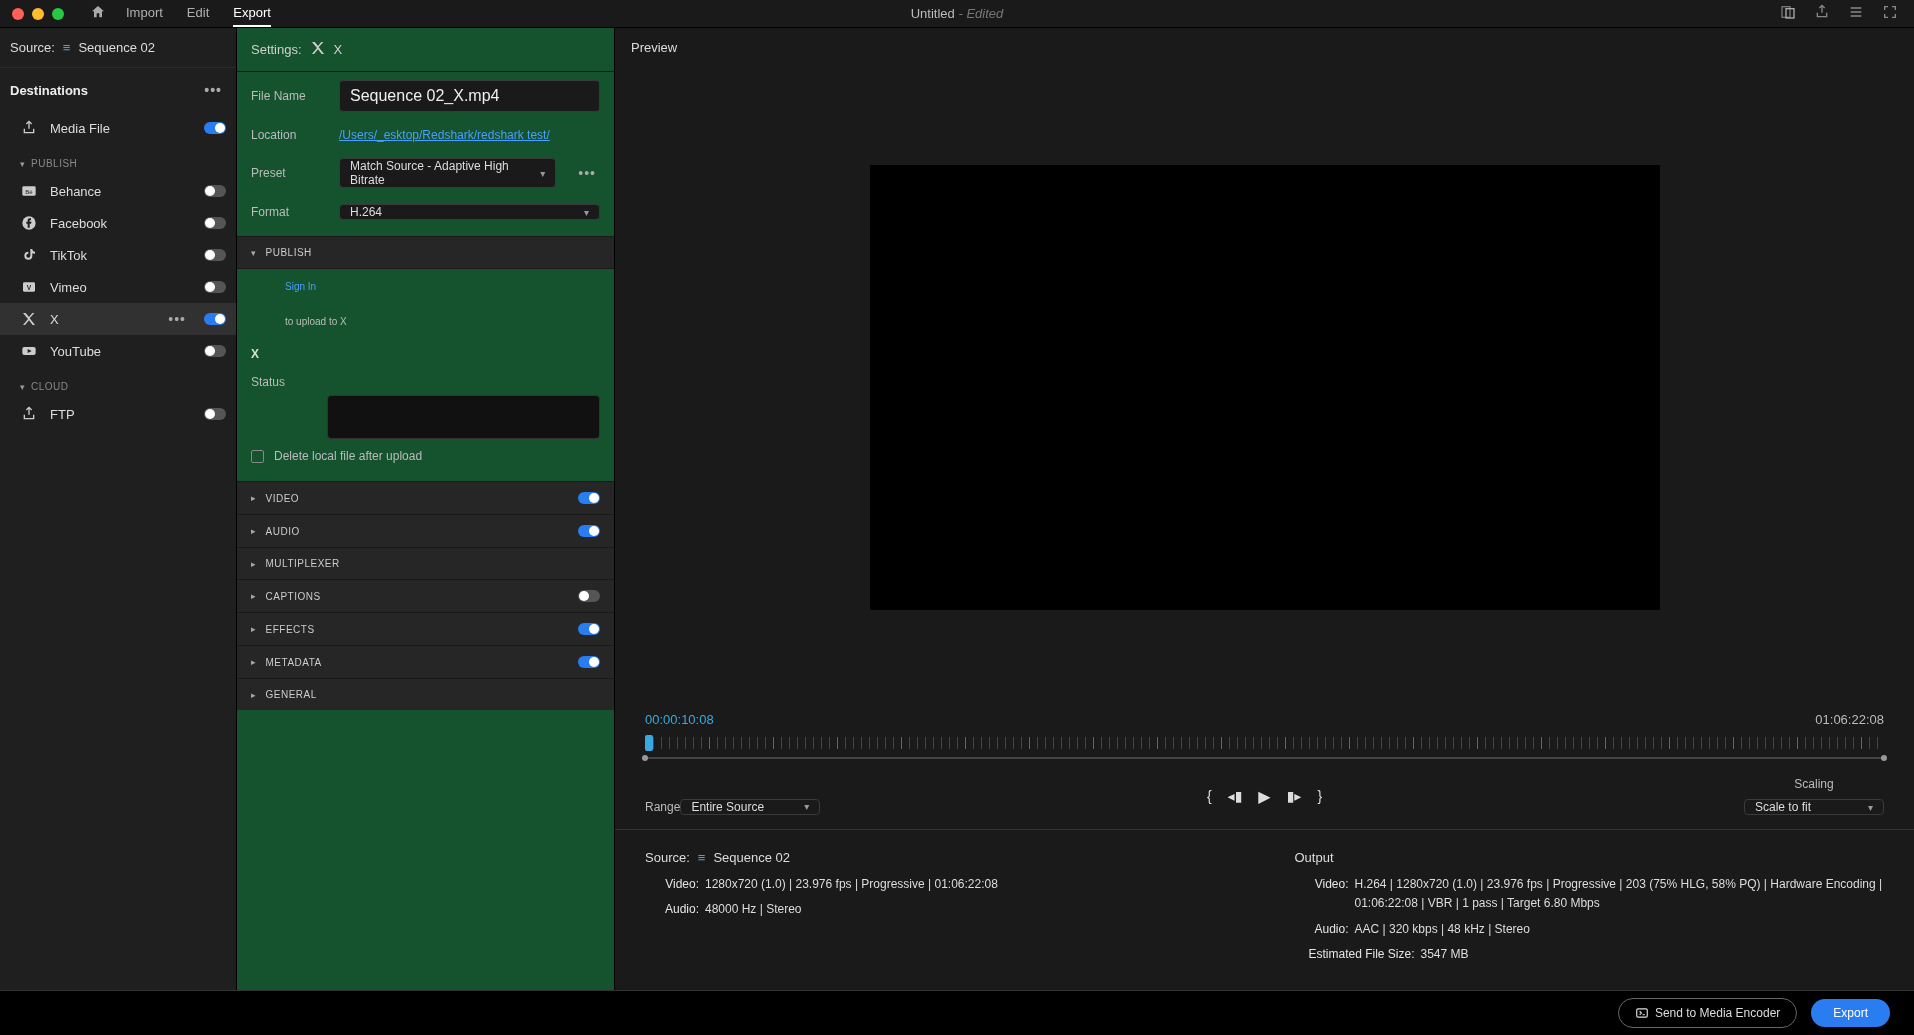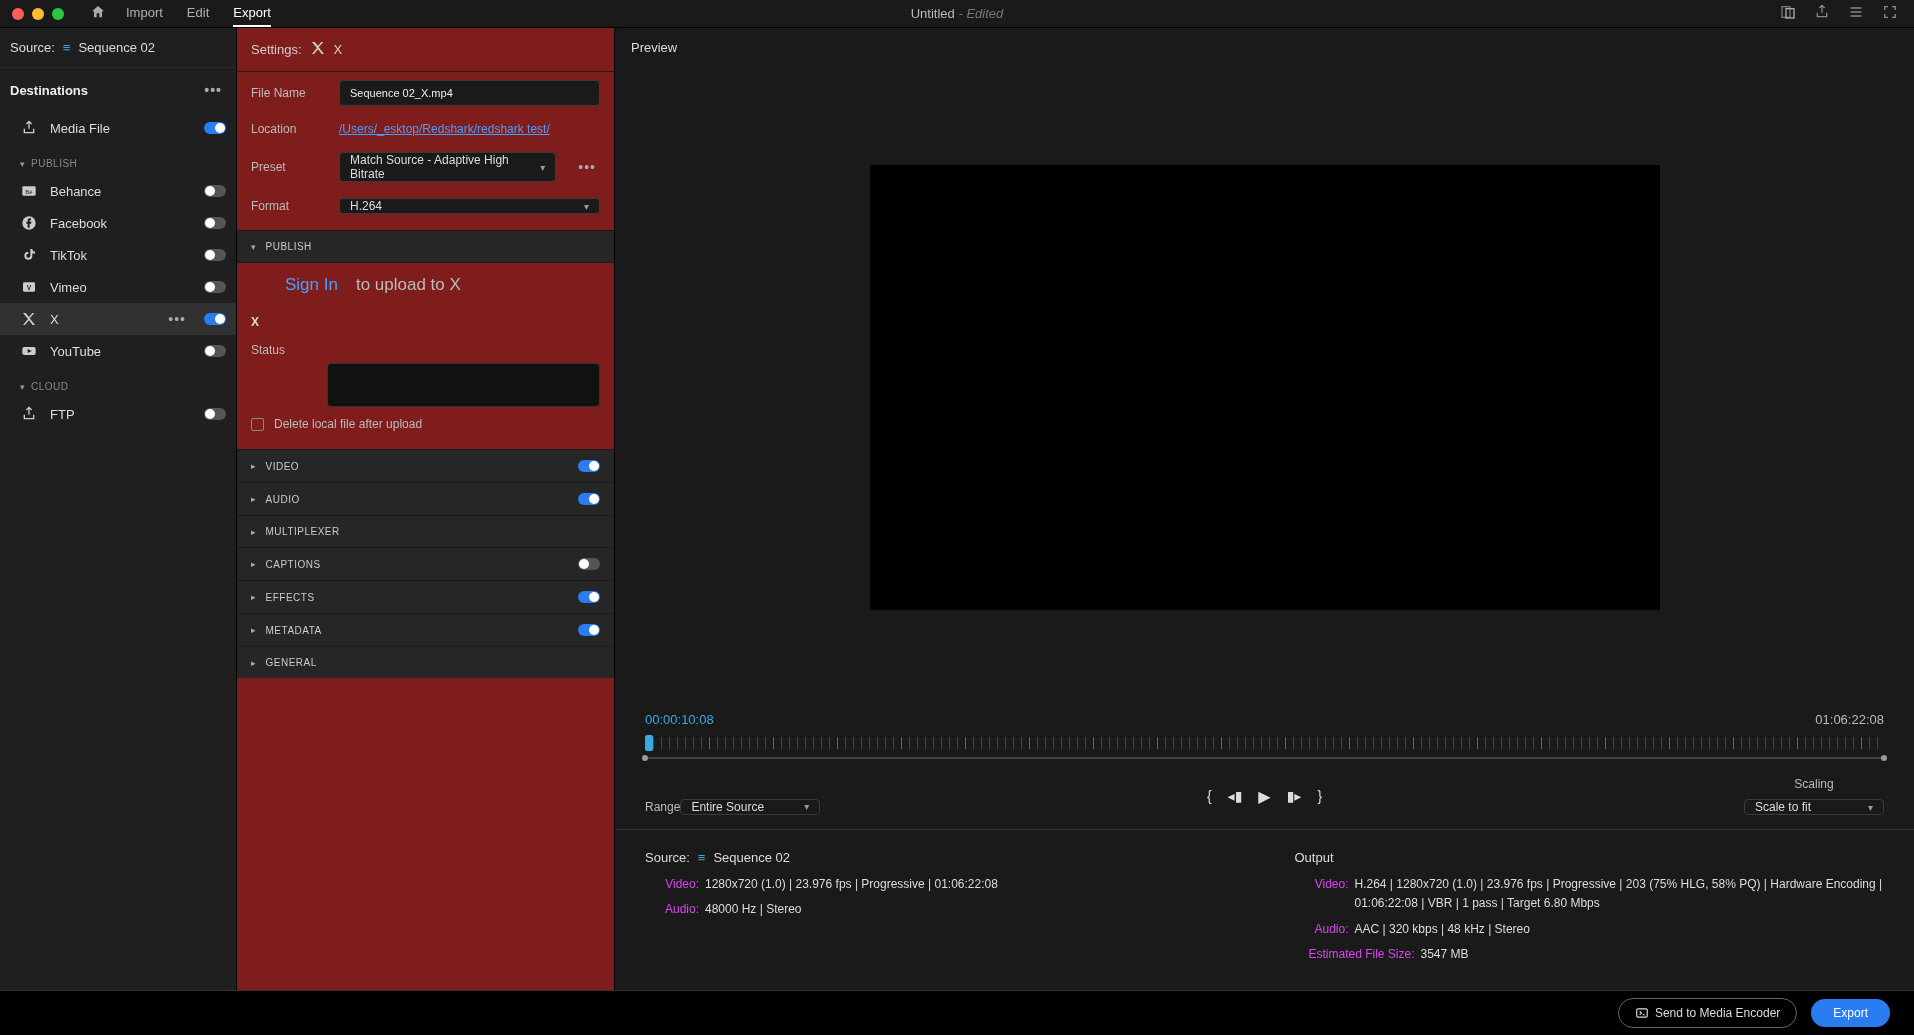--- a/index.html
+++ b/index.html
@@ -24,35 +24,35 @@
 .dest-item { display:flex; align-items:center; padding:8px 10px 8px 20px; gap:12px; font-size:13px; cursor:pointer;}
 .dest-item.selected { background:#313131; }
 .dest-item .ico { width:18px; display:flex; justify-content:center; color:#ccc; }
 .dest-item .lbl { flex:1; color:#ddd; }
 .dest-item .more { color:#aaa; margin-right:6px; font-size:14px; letter-spacing:1px;}
 .group-lbl { padding:14px 10px 6px 20px; font-size:10px; letter-spacing:0.5px; color:#888; display:flex; align-items:center; gap:6px;}
 .toggle { width:22px; height:12px; border-radius:7px; background:#555; position:relative; cursor:pointer; flex-shrink:0;}
 .toggle.on { background:#2a7df0; }
 .toggle::after { content:""; width:10px; height:10px; background:#fff; border-radius:50%; position:absolute; top:1px; left:1px; transition:.2s;}
 .toggle.on::after { left:11px; }
-.settings { width:378px; background:#7f1d1d; border-right:1px solid #000; overflow:auto; display:flex; flex-direction:column;}
+.settings { width:378px; background:#14532d; border-right:1px solid #000; overflow:auto; display:flex; flex-direction:column;}
 .settings-hdr { padding:12px 14px; display:flex; align-items:center; gap:8px; font-size:13px; border-bottom:1px solid #1a1a1a;}
 .settings-hdr .xicon { font-weight:bold; }
 .form-row { display:flex; align-items:center; padding:8px 14px; gap:18px; }
 .form-row .flbl { width:70px; font-size:12px; color:#bbb; }
-.txtinput { flex:1; background:#1a1a1a; border:1px solid #3a3a3a; color:#eee; padding:6px 10px; font-size:11px; border-radius:4px; }
+.txtinput { flex:1; background:#1a1a1a; border:1px solid #3a3a3a; color:#eee; padding:6px 10px; font-size:16px; border-radius:4px; }
 .link { color:#4a9eff; text-decoration:underline; font-size:12px; cursor:pointer; }
 .select { flex:1; background:#1a1a1a; border:1px solid #3a3a3a; color:#ddd; padding:0 10px; font-size:12px; border-radius:4px; display:flex; justify-content:space-between; align-items:center; cursor:pointer;}
 .select .chev { color:#999; font-size:10px; }
 .more-dots { color:#aaa; cursor:pointer; padding:0 4px; font-size:14px; letter-spacing:1px;}
 .section-hdr { display:flex; align-items:center; padding:10px 14px; gap:10px; border-top:1px solid #1a1a1a; border-bottom:1px solid #1a1a1a; background:#262626; cursor:pointer;}
 .section-hdr .caret { font-size:9px; color:#aaa; }
 .section-hdr .slbl { flex:1; font-size:10px; letter-spacing:.5px; color:#ccc; }
 .publish-body { padding:8px 14px 14px 14px; }
-.signin-row { font-size:17px; display:flex; gap:18px; padding:4px 0 4px 34px;}
+.signin-row { font-size:10px; display:flex; gap:24px; padding:4px 0 4px 34px;flex-direction:column;}
 .signin-row a { color:#4a9eff; text-decoration:none; cursor:pointer;}
 .signin-row span { color:#bbb; }
 .xlbl { font-size:12px; font-weight:600; color:#ddd; padding:16px 0 8px 0;}
 .status-box { background:#111; border:1px solid #333; height:44px; border-radius:4px; margin-left:76px;}
 .chk-row { display:flex; align-items:center; gap:10px; font-size:12px; color:#bbb; padding:10px 0 4px 0;}
 .chk { width:13px; height:13px; border:1px solid #888; border-radius:2px; cursor:pointer; }
 .accordion { display:flex; align-items:center; padding:10px 14px; gap:10px; border-top:1px solid #1a1a1a; background:#262626; cursor:pointer;}
 .accordion .caret { font-size:9px; color:#aaa; }
 .accordion .albl { flex:1; font-size:10px; letter-spacing:.5px; color:#ccc; }
 .preview-area { flex:1; background:#1a1a1a; display:flex; flex-direction:column; }
@@ -72,21 +72,21 @@
 .controls-left { display:flex; align-items:center; gap:0;margin-top:21px; }
 .ctl-lbl { font-size:12px; color:#bbb; }
 .play-controls { position:absolute; left:50%; transform:translateX(-50%); display:flex; gap:16px; align-items:center; color:#ddd; }
 .play-controls span { cursor:pointer; font-size:14px;}
 .play-controls .play{ font-size:16px; }
 .controls-right { margin-left:auto; display:flex; align-items:center; gap:8px;flex-direction:column; }
 .info-panel { border-top:1px solid #333; padding:20px 30px; display:flex; gap:60px; font-size:12px; color:#bbb; flex-wrap:wrap;}
 .info-col { flex:1; min-width:380px;}
 .info-col h4 { font-size:13px; color:#ddd; font-weight:500; margin-bottom:10px; display:flex; align-items:center; gap:8px;}
 .info-line { display:flex; gap:6px; margin:6px 0; line-height:1.6; }
-.info-line .key { width:54px; text-align:right; color:#d946ef; }
+.info-line .key { width:54px; text-align:right; color:#e5e5e5; }
 .info-line .val { flex:1; color:#ddd; }
 .footer { height:45px; background:#000; border-top:1px solid #333; display:flex; align-items:center; justify-content:flex-end; gap:14px; padding:0 24px;}
 .btn-sec { border:1px solid #666; background:transparent; color:#ddd; padding:7px 16px; border-radius:16px; font-size:12px; cursor:pointer; display:flex; align-items:center; gap:6px;}
 .btn-pri { border:none; background:#2a7df0; color:#fff; padding:7px 22px; border-radius:16px; font-size:12px; cursor:pointer;}
 .chevsm { font-size:9px; color:#999;}
 svg.i { width:16px; height:16px; }
 </style>
 </head>
 <body>
 

